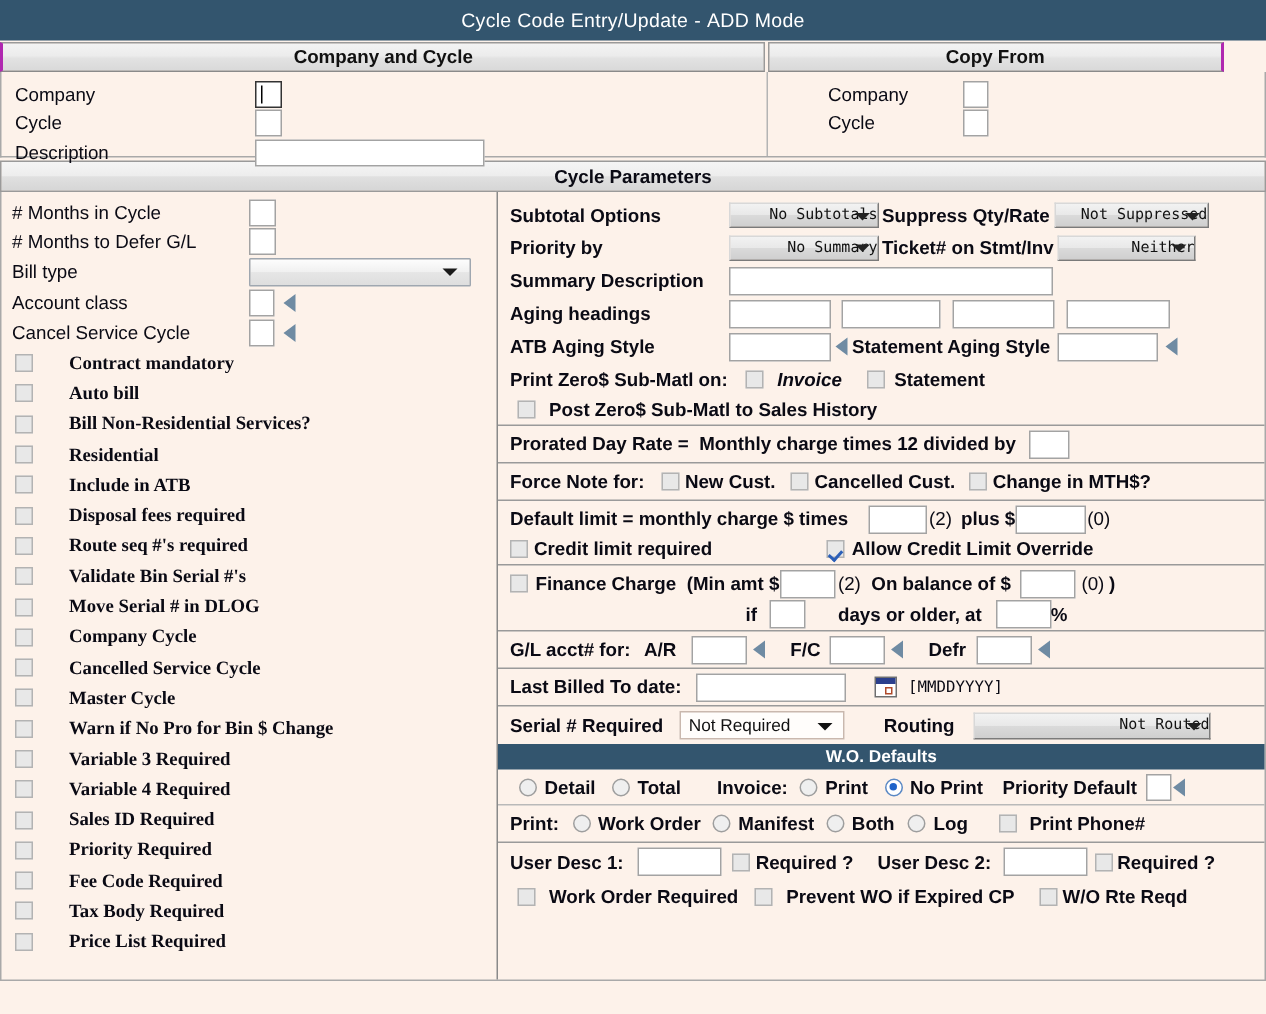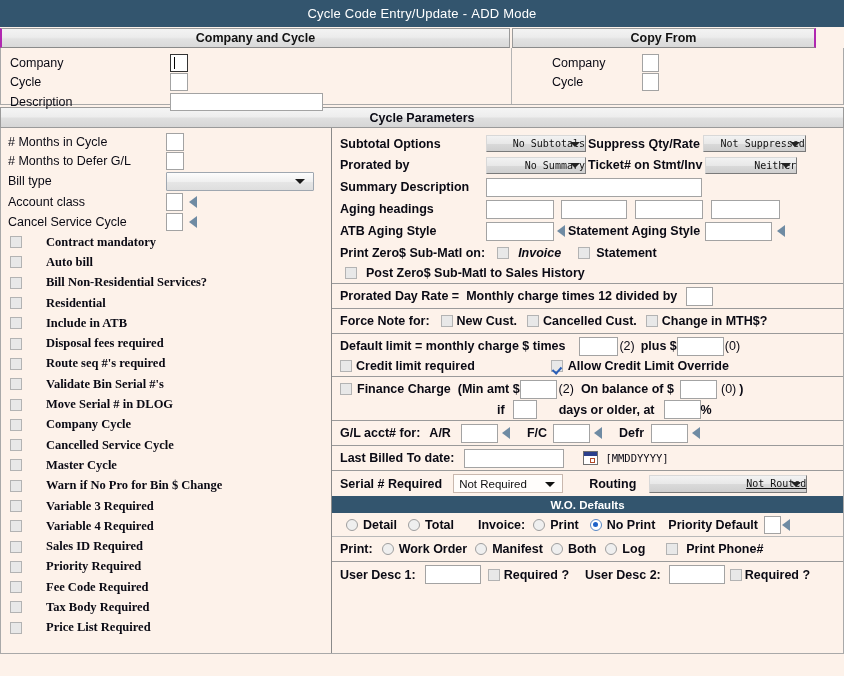--- a/index.html
+++ b/index.html
@@ -382,21 +382,21 @@
             <span>No Subtotals</span>
             <span class="arr"></span>
           </span>
           <span class="lbl" style="margin-left:2px;">Suppress Qty/Rate</span>
           <span class="combo3d" style="width:103px;margin-left:3px;">
             <span>Not Suppressed</span>
             <span class="arr"></span>
           </span>
         </div>
         <div class="row" style="height:22px;">
-          <span class="lbl" style="width:146px;">Prorated by</span>
+          <span class="lbl" style="width:146px;">Priority by</span>
           <span class="combo3d" style="width:100px;">
             <span>No Summary</span>
             <span class="arr"></span>
           </span>
           <span class="lbl" style="margin-left:2px;">Ticket# on Stmt/Inv</span>
           <span class="combo3d" style="width:92px;margin-left:3px;">
             <span>Neither</span>
             <span class="arr"></span>
           </span>
         </div>
@@ -519,21 +519,21 @@
 
       <div class="hr"></div>
 
       <div class="rpad row" style="height:25px;">
         <span class="lbl">Serial # Required</span>
         <span class="comboflat" style="width:110px;margin-left:11px;">
           <span>Not Required</span>
           <span class="arr"></span>
         </span>
         <span class="lbl" style="margin-left:26px;">Routing</span>
-        <span class="combo3d" style="width:158px;margin-left:13px;height:18px;text-decoration:underline;">
+        <span class="combo3d" style="width:158px;margin-left:13px;height:18px;">
           <span>Not Routed</span>
           <span class="arr"></span>
         </span>
       </div>
 
       <div class="wo-head">
         <span>W.O. Defaults</span>
       </div>
 
       <div class="rpad row" style="height:23px;">
@@ -573,16 +573,24 @@
         <span class="lbl">User Desc 1:</span>
         <span class="tbox" style="width:56px;height:19px;margin-left:9px;"></span>
         <span class="cbx" style="margin-left:7px;"></span>
         <span class="lbl" style="margin-left:4px;">Required ?</span>
         <span class="lbl" style="margin-left:16px;">User Desc 2:</span>
         <span class="tbox" style="width:56px;height:19px;margin-left:8px;"></span>
         <span class="cbx" style="margin-left:5px;"></span>
         <span class="lbl" style="margin-left:3px;">Required ?</span>
       </div>
 
+      <div class="rpad row" style="height:22px;">
+        <span class="cbx" style="margin-left:5px;"></span>
+        <span class="lbl" style="margin-left:9px;">Work Order Required</span>
+        <span class="cbx" style="margin-left:11px;"></span>
+        <span class="lbl" style="margin-left:9px;">Prevent WO if Expired CP</span>
+        <span class="cbx" style="margin-left:17px;"></span>
+        <span class="lbl" style="margin-left:3px;">W/O Rte Reqd</span>
+      </div>
 
     </div>
   </div>
 </div>
 
 </body></html>

